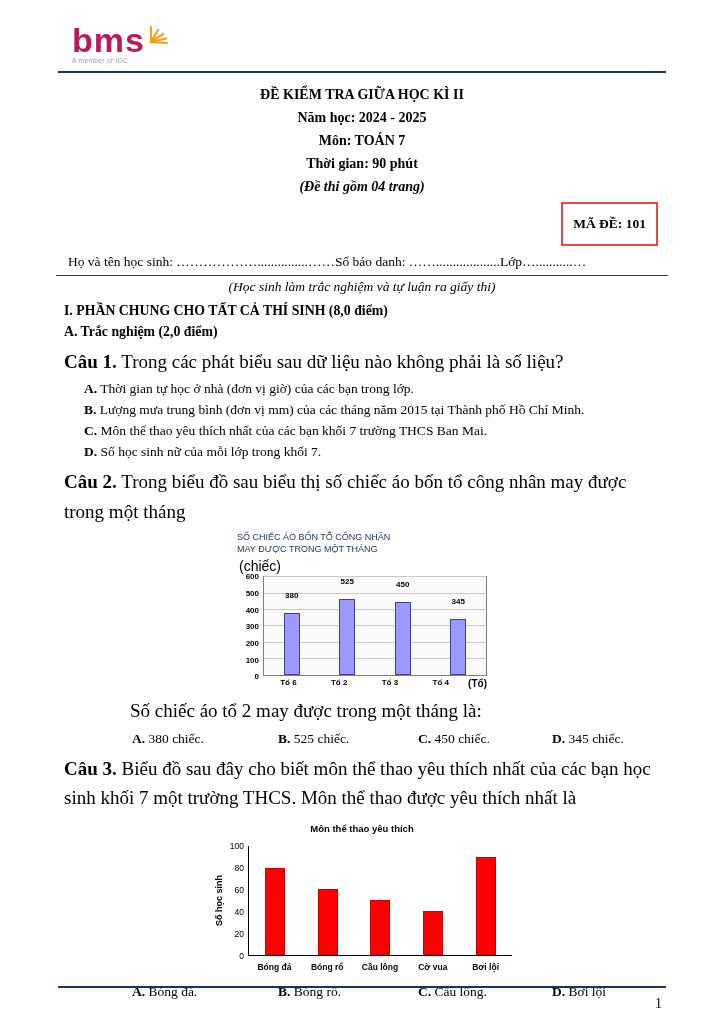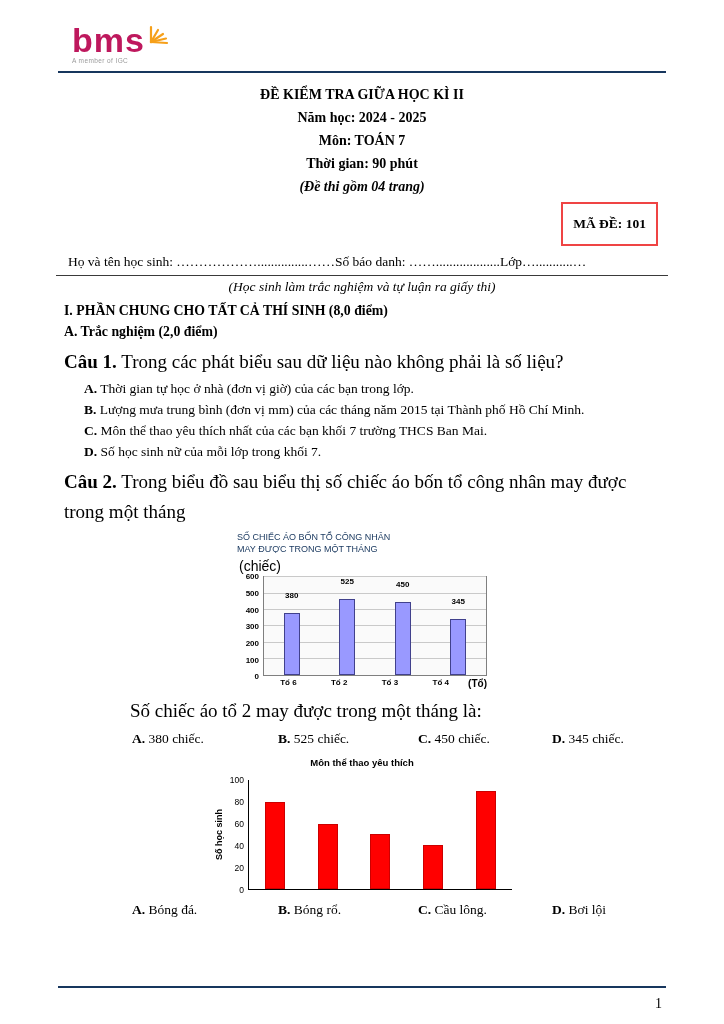--- a/index.html
+++ b/index.html
@@ -221,20 +221,24 @@
     <div>
       <span class="optlabel">C.</span>
       <span>450 chiếc.</span>
     </div>
     <div>
       <span class="optlabel">D.</span>
       <span>345 chiếc.</span>
     </div>
   </div>
 
+  <div class="q">
+    <span class="qlabel">Câu 3.</span>
+    <span>Biểu đồ sau đây cho biết môn thể thao yêu thích nhất của các bạn học sinh khối 7 một trường THCS. Môn thể thao được yêu thích nhất là</span>
+  </div>
 
   <div class="chart chart2">
     <div class="c-title">Môn thể thao yêu thích</div>
     <div class="chart-body">
       <div class="ylab-rot">
         <span>Số học sinh</span>
       </div>
       <div class="yaxis">
           <div class="ytick" style="bottom: 0%;">0</div>
           <div class="ytick" style="bottom: 20%;">20</div>
@@ -256,20 +260,30 @@
             </div>
             <div class="bar-cell">
               <div class="bar" style="height: 40%; background: rgb(255, 0, 0); border: 1px solid rgb(204, 0, 0);"></div>
             </div>
             <div class="bar-cell">
               <div class="bar" style="height: 90%; background: rgb(255, 0, 0); border: 1px solid rgb(204, 0, 0);"></div>
             </div>
           </div>
       </div>
     </div>
+    <div class="xrow">
+      <div class="spacer"></div>
+      <div class="cats">
+          <div class="cat">Bóng đá</div>
+          <div class="cat">Bóng rổ</div>
+          <div class="cat">Cầu lông</div>
+          <div class="cat">Cờ vua</div>
+          <div class="cat">Bơi lội</div>
+        </div>
+    </div>
   </div>
 
   <div class="opts-row" style="margin-top:12px;">
     <div>
       <span class="optlabel">A.</span>
       <span>Bóng đá.</span>
     </div>
     <div>
       <span class="optlabel">B.</span>
       <span>Bóng rổ.</span>

